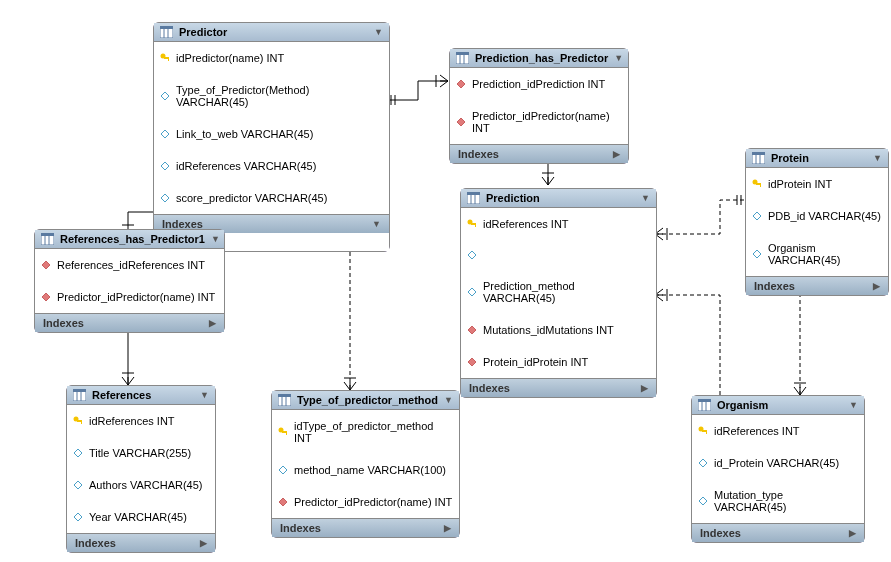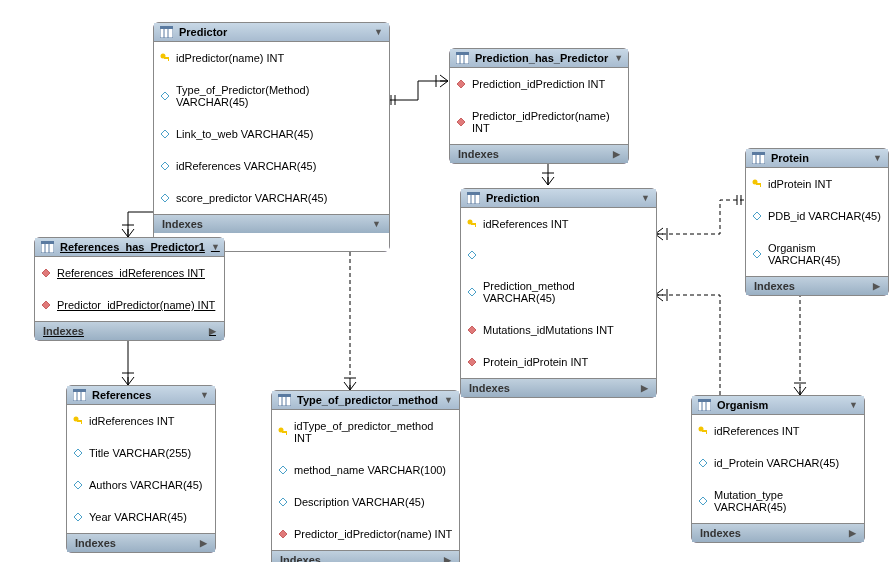--- a/index.html
+++ b/index.html
@@ -289,21 +289,21 @@
         </span>
         <span>Organism VARCHAR(45)</span>
       </div>
   </div>
   <div class="section-bar">
       <span>Indexes</span>
       <span class="chev">▶</span>
     </div>
 </div>
 
-<div class="entity" style="left:34px; top:237px; width:189px;text-decoration:underline;">
+<div class="entity" style="left:34px; top:229px; width:189px;">
   <div class="entity-header">
     <span class="table-icon">
         <svg width="13" height="12">
           <rect x="0" y="0" width="13" height="12" fill="#fff" stroke="#5a7aa0"></rect>
           <rect x="0" y="0" width="13" height="3" fill="#5a7aa0"></rect>
           <line x1="4" y1="3" x2="4" y2="12" stroke="#5a7aa0"></line>
           <line x1="8" y1="3" x2="8" y2="12" stroke="#5a7aa0"></line>
         </svg>
       </span>
     <span class="title">References_has_Predictor1</span>
@@ -476,28 +476,20 @@
       </div>
     <div class="entity-row">
         <span class="col-icon diamond-open">
           <svg width="10" height="10">
             <polygon points="5,1 9,5 5,9 1,5"></polygon>
           </svg>
         </span>
         <span>method_name VARCHAR(100)</span>
       </div>
     <div class="entity-row">
-        <span class="col-icon diamond-open">
-          <svg width="10" height="10">
-            <polygon points="5,1 9,5 5,9 1,5"></polygon>
-          </svg>
-        </span>
-        <span>Description VARCHAR(45)</span>
-      </div>
-    <div class="entity-row">
         <span class="col-icon diamond-fill">
           <svg width="10" height="10">
             <polygon points="5,1 9,5 5,9 1,5"></polygon>
           </svg>
         </span>
         <span>Predictor_idPredictor(name) INT</span>
       </div>
   </div>
   <div class="section-bar">
       <span>Indexes</span>

